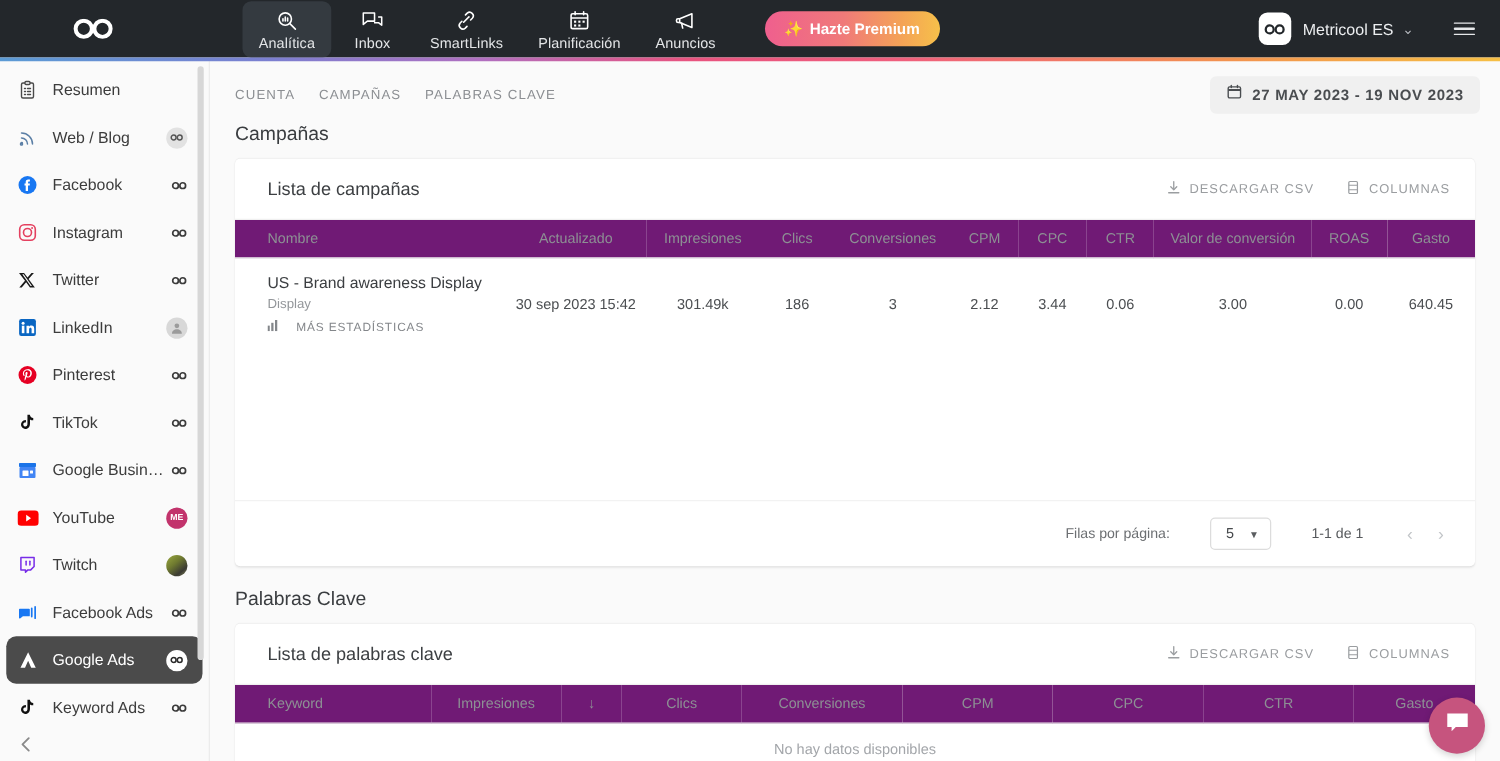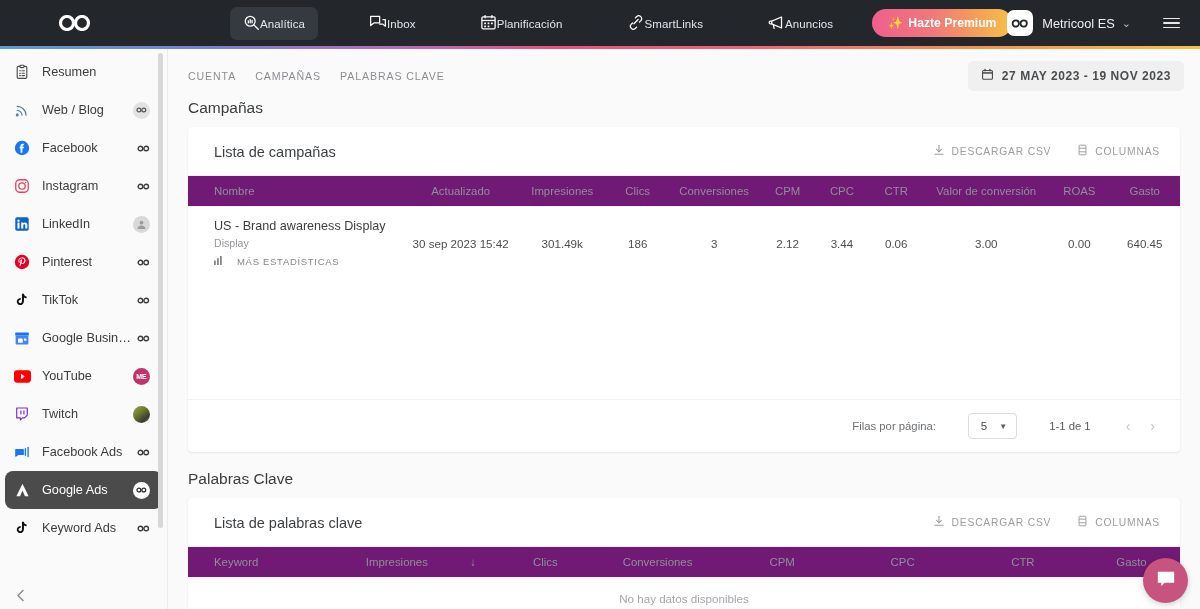--- a/index.html
+++ b/index.html
@@ -22,23 +22,23 @@
     position: absolute; top: 46px; left: 0; right: 0; height: 3px;
     background: linear-gradient(to right, #5b9bd5 0%, #7b7fd0 18%, #b06fc0 32%, #e8537f 46%, #ef5f7d 60%, #f2934f 82%, #f6bf45 100%);
     z-index: 31;
   }
   .brand-logo {
     width: 150px; display: flex; align-items: center; justify-content: center;
     color: #ffffff;
   }
   .nav-items { display: flex; align-items: center; gap: 2px; margin-left: 44px; }
   .nav-item {
-    display: flex; flex-direction: row; align-items: center; justify-content: center;
+    display: flex; flex-direction: column; align-items: center; justify-content: center;
     padding: 6px 13px 5px; border-radius: 7px; cursor: pointer;
-    color: #e3e5e7; min-width: 62px; margin-left: 36px;
+    color: #e3e5e7; min-width: 62px;
   }
   .nav-item.active { background: #343a40; }
   .nav-item .nav-ico { height: 19px; display: flex; align-items: center; justify-content: center; margin-bottom: 3px; }
   .nav-item .nav-label { font-size: 11.5px; letter-spacing: .1px; white-space: nowrap; }
 
   .premium-btn {
     margin-left: 26px; height: 28px; padding: 0 16px; border: none; border-radius: 15px;
     background: linear-gradient(to right, #ef5f8e 0%, #f07a79 45%, #f4a356 78%, #f6c04a 100%);
     color: #fff; font-size: 12.2px; font-weight: bold; cursor: pointer;
     display: flex; align-items: center; gap: 5px; font-family: "Liberation Sans", sans-serif;
@@ -197,20 +197,31 @@
       </div>
 
       <div class="nav-item">
         <span class="nav-ico">
           <svg width="18" height="17" viewBox="0 0 22 20" fill="none" stroke="#fff" stroke-width="1.5" stroke-linejoin="round">
             <path d="M2 2.5h11v8H6l-4 3.2V2.5z"></path>
             <path d="M16.5 6.5H20v8l-3.2-2.5h-4.3"></path>
           </svg>
         </span>
         <span class="nav-label">Inbox</span>
+      </div>
+
+      <div class="nav-item">
+        <span class="nav-ico">
+          <svg width="18" height="17" viewBox="0 0 20 20" fill="none" stroke="#fff" stroke-width="1.5" stroke-linecap="round">
+            <path d="M7.5 11.5l5-5"></path>
+            <path d="M9.3 4.6l1.6-1.6a3.4 3.4 0 0 1 4.8 4.8l-1.6 1.6"></path>
+            <path d="M10.7 15.4l-1.6 1.6a3.4 3.4 0 0 1-4.8-4.8l1.6-1.6"></path>
+          </svg>
+        </span>
+        <span class="nav-label">SmartLinks</span>
       </div>
 
       <div class="nav-item">
         <span class="nav-ico">
           <svg width="17" height="17" viewBox="0 0 20 20" fill="none" stroke="#fff" stroke-width="1.5">
             <rect x="2.2" y="3.5" width="15.6" height="14" rx="1.6"></rect>
             <line x1="2.2" y1="7.6" x2="17.8" y2="7.6"></line>
             <line x1="6" y1="1.8" x2="6" y2="4.4" stroke-linecap="round"></line>
             <line x1="14" y1="1.8" x2="14" y2="4.4" stroke-linecap="round"></line>
             <g fill="#fff" stroke="none">
@@ -220,31 +231,20 @@
               <rect x="5" y="13.6" width="2" height="2"></rect>
                 <rect x="9" y="13.6" width="2" height="2"></rect>
             </g>
           </svg>
         </span>
         <span class="nav-label">Planificación</span>
       </div>
 
       <div class="nav-item">
         <span class="nav-ico">
-          <svg width="18" height="17" viewBox="0 0 20 20" fill="none" stroke="#fff" stroke-width="1.5" stroke-linecap="round">
-            <path d="M7.5 11.5l5-5"></path>
-            <path d="M9.3 4.6l1.6-1.6a3.4 3.4 0 0 1 4.8 4.8l-1.6 1.6"></path>
-            <path d="M10.7 15.4l-1.6 1.6a3.4 3.4 0 0 1-4.8-4.8l1.6-1.6"></path>
-          </svg>
-        </span>
-        <span class="nav-label">SmartLinks</span>
-      </div>
-
-      <div class="nav-item">
-        <span class="nav-ico">
           <svg width="18" height="17" viewBox="0 0 20 20" fill="none" stroke="#fff" stroke-width="1.5" stroke-linejoin="round">
             <path d="M16.5 3.5L5 8.3v3.4l11.5 4.8V3.5z"></path>
             <path d="M5 8.3H3.4A1.4 1.4 0 0 0 2 9.7v.6a1.4 1.4 0 0 0 1.4 1.4H5"></path>
             <path d="M6.8 12.4l1 4.6" stroke-linecap="round"></path>
           </svg>
         </span>
         <span class="nav-label">Anuncios</span>
       </div>
     </div>
 
@@ -339,20 +339,34 @@
         </span>
         <span class="side-label">Instagram</span>
         <span class="side-badge">
           <svg width="13" height="7" viewBox="0 0 34 16">
               <circle cx="9" cy="8" r="6" fill="none" stroke="#3c3c3c" stroke-width="3.6"></circle>
               <circle cx="24" cy="8" r="6" fill="none" stroke="#3c3c3c" stroke-width="3.6"></circle>
             </svg>
         </span>
       </div>
 
+      <div class="side-item">
+        <span class="side-ico">
+          <svg width="15" height="15" viewBox="0 0 20 20" fill="#1a1a1a">
+              <path d="M14.9 1.8h2.6l-5.7 6.5 6.7 8.9h-5.2l-4.1-5.4-4.7 5.4H1.9l6.1-7-6.4-8.4h5.4l3.7 4.9 4.2-4.9zm-.9 13.8h1.4L6.6 3.2H5.1l8.9 12.4z"></path>
+            </svg>
+        </span>
+        <span class="side-label">Twitter</span>
+        <span class="side-badge">
+          <svg width="13" height="7" viewBox="0 0 34 16">
+              <circle cx="9" cy="8" r="6" fill="none" stroke="#3c3c3c" stroke-width="3.6"></circle>
+              <circle cx="24" cy="8" r="6" fill="none" stroke="#3c3c3c" stroke-width="3.6"></circle>
+            </svg>
+        </span>
+      </div>
 
       <div class="side-item">
         <span class="side-ico">
           <svg width="16" height="16" viewBox="0 0 20 20">
               <rect x="1.6" y="1.6" width="16.8" height="16.8" rx="2.2" fill="#0A66C2"></rect>
               <circle cx="5.6" cy="5.8" r="1.5" fill="#fff"></circle>
               <rect x="4.3" y="8.2" width="2.6" height="7.5" fill="#fff"></rect>
               <path d="M9 8.2h2.5v1c.4-.7 1.3-1.2 2.4-1.2 2 0 2.8 1.2 2.8 3.3v4.4h-2.6v-3.9c0-1-.3-1.6-1.2-1.6-.8 0-1.3.6-1.3 1.6v3.9H9V8.2z" fill="#fff"></path>
             </svg>
         </span>

